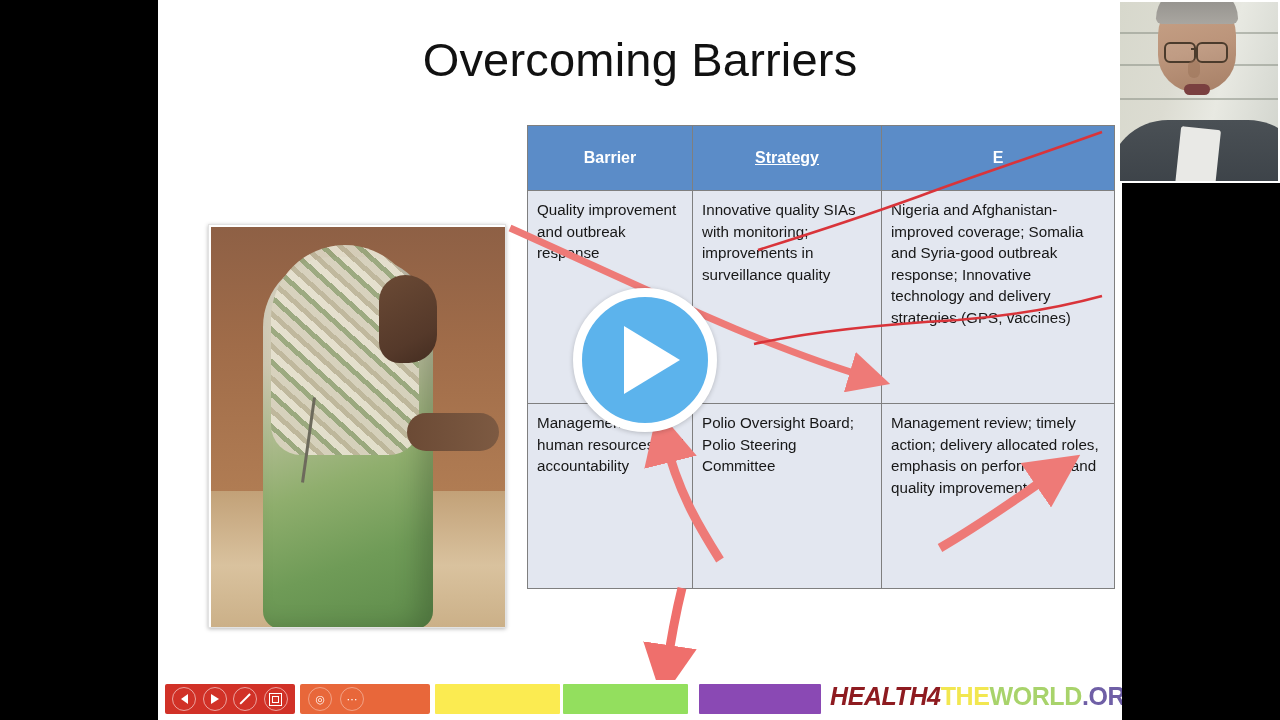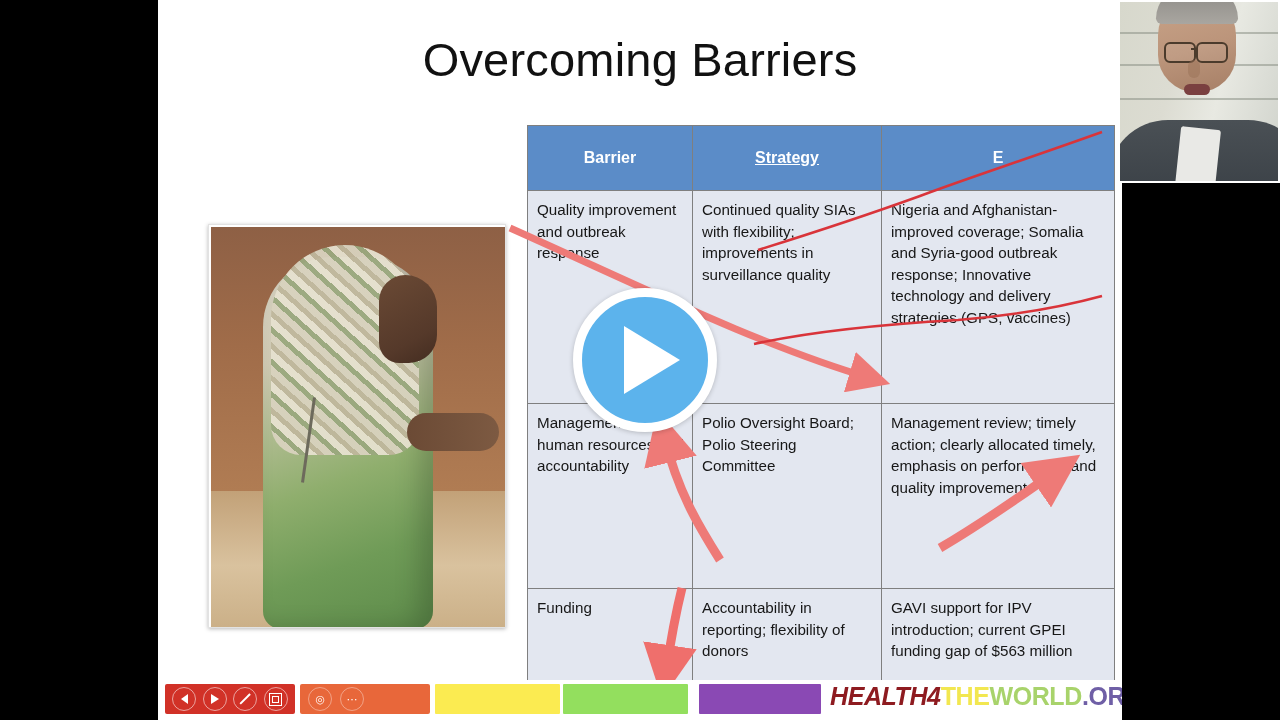--- a/index.html
+++ b/index.html
@@ -173,32 +173,27 @@
       <thead>
         <tr>
           <th class="col-1">Barrier</th>
           <th class="col-2">Strategy</th>
           <th class="col-3">E</th>
         </tr>
       </thead>
       <tbody>
         <tr class="r1">
           <td>Quality improvement and outbreak response</td>
-          <td>Continued quality SIAs with flexibility; improvements in surveillance quality</td>
+          <td>Innovative quality SIAs with monitoring; improvements in surveillance quality</td>
           <td>Nigeria and Afghanistan-improved coverage; Somalia and Syria-good outbreak response; Innovative technology and delivery strategies (GPS, vaccines)</td>
         </tr>
         <tr class="r2">
           <td>Management of human resources and accountability</td>
           <td>Polio Oversight Board; Polio Steering Committee</td>
-          <td>Management review; timely action; clearly allocated timely, emphasis on performance and quality improvement</td>
-        </tr>
-        <tr class="r3">
-          <td>Funding</td>
-          <td>Accountability in reporting; flexibility of donors</td>
-          <td>GAVI support for IPV introduction; current GPEI funding gap of $563 million</td>
+          <td>Management review; timely action; delivery allocated roles, emphasis on performance and quality improvement</td>
         </tr>
       </tbody>
     </table>
 
     <svg class="annot" viewBox="0 0 964 720">
       <defs>
         <marker id="ah" markerWidth="6" markerHeight="6" refX="3" refY="3" orient="auto">
           <path d="M0,0 L6,3 L0,6 z" fill="#ee7a77"></path>
         </marker>
         <marker id="ah2" markerWidth="6" markerHeight="6" refX="3" refY="3" orient="auto">

